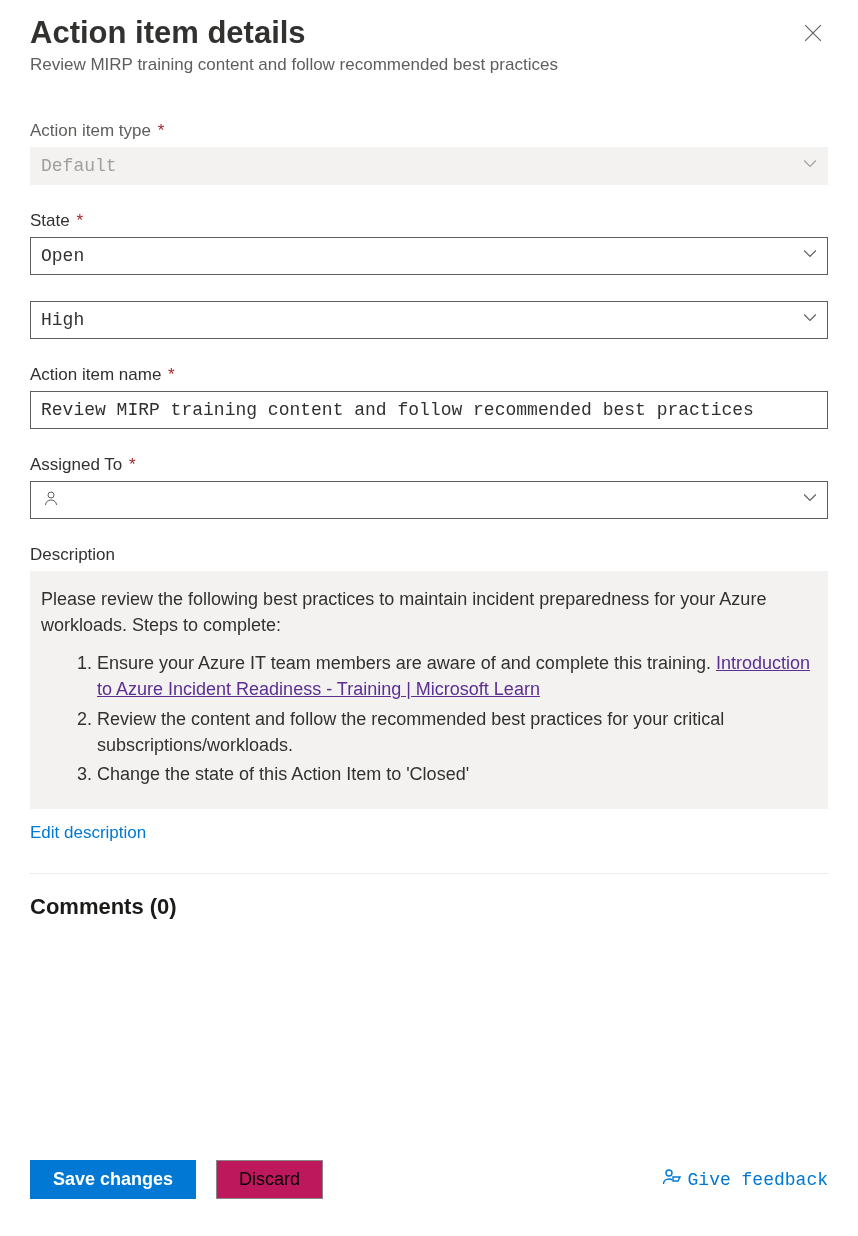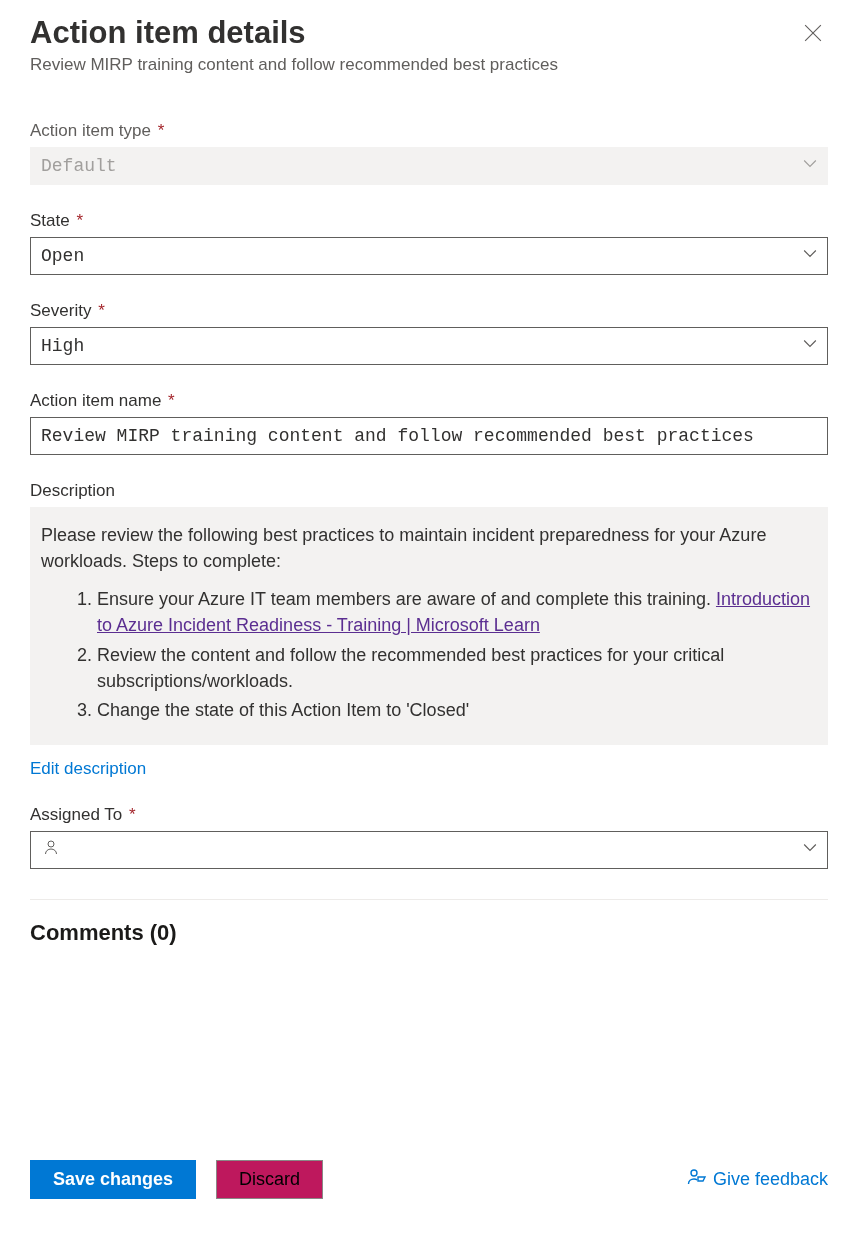--- a/index.html
+++ b/index.html
@@ -135,20 +135,21 @@
     font-weight: 600;
   }
   .feedback {
     margin-left: auto;
     color: #0078d4;
     font-size: 18px;
     display: inline-flex;
     align-items: center;
     gap: 6px;
     cursor: pointer;
+    font-family: Liberation Mono, monospace;
   }
   .feedback svg { stroke: #0078d4; }
   .content-scroll { flex: 1 1 auto; overflow: hidden; }
 </style>
 </head>
 <body>
 
 <div class="panel">
   <div class="content-scroll">
 
@@ -191,79 +192,75 @@
         <span>Open</span>
         <span class="chev">
           <svg width="14" height="14" viewBox="0 0 12 12" fill="none" stroke="currentColor" stroke-width="1">
               <polyline points="1,3 6,8 11,3"></polyline>
             </svg>
         </span>
       </div>
     </div>
 
     <div class="field">
-      <label class="field-label dark">
-        <span>Severity</span>
-        <span class="req">*</span>
-      </label>
       <div class="select">
         <span>High</span>
         <span class="chev">
           <svg width="14" height="14" viewBox="0 0 12 12" fill="none" stroke="currentColor" stroke-width="1">
               <polyline points="1,3 6,8 11,3"></polyline>
             </svg>
         </span>
       </div>
     </div>
 
     <div class="field">
       <label class="field-label dark">
         <span>Action item name</span>
         <span class="req">*</span>
       </label>
       <input class="textinput" value="Review MIRP training content and follow recommended best practices" style="">
+    </div>
+
+    <div class="field">
+      <label class="field-label dark">
+        <span>Assigned To</span>
+        <span class="req">*</span>
+      </label>
+      <div class="person-select">
+        <span style="display:flex;align-items:center;">
+          <span class="person-icon">
+            <svg width="16" height="16" viewBox="0 0 16 16" fill="none" stroke="currentColor" stroke-width="1">
+              <circle cx="8" cy="5" r="3"></circle>
+                <path d="M2.5 15c0-3 2.5-5 5.5-5s5.5 2 5.5 5"></path>
+            </svg>
+          </span>
+          <span></span>
+        </span>
+        <span class="chev">
+          <svg width="14" height="14" viewBox="0 0 12 12" fill="none" stroke="currentColor" stroke-width="1">
+              <polyline points="1,3 6,8 11,3"></polyline>
+            </svg>
+        </span>
+      </div>
     </div>
 
     <div class="field">
       <label class="field-label dark">Description</label>
       <div class="desc-box">
         <div>Please review the following best practices to maintain incident preparedness for your Azure workloads. Steps to complete:</div>
         <ol>
           <li>
             <span>Ensure your Azure IT team members are aware of and complete this training. </span>
             <a href="#">Introduction to Azure Incident Readiness - Training | Microsoft Learn</a>
           </li>
           <li>Review the content and follow the recommended best practices for your critical subscriptions/workloads.</li>
           <li>Change the state of this Action Item to 'Closed'</li>
         </ol>
       </div>
       <span class="edit-link">Edit description</span>
-    </div>
-
-    <div class="field">
-      <label class="field-label dark">
-        <span>Assigned To</span>
-        <span class="req">*</span>
-      </label>
-      <div class="person-select">
-        <span style="display:flex;align-items:center;">
-          <span class="person-icon">
-            <svg width="16" height="16" viewBox="0 0 16 16" fill="none" stroke="currentColor" stroke-width="1">
-              <circle cx="8" cy="5" r="3"></circle>
-                <path d="M2.5 15c0-3 2.5-5 5.5-5s5.5 2 5.5 5"></path>
-            </svg>
-          </span>
-          <span></span>
-        </span>
-        <span class="chev">
-          <svg width="14" height="14" viewBox="0 0 12 12" fill="none" stroke="currentColor" stroke-width="1">
-              <polyline points="1,3 6,8 11,3"></polyline>
-            </svg>
-        </span>
-      </div>
     </div>
 
     <hr class="divider">
 
     <h2 class="comments">Comments (0)</h2>
   </div>
 
   <div class="footer">
     <button class="btn primary">Save changes</button>
     <button class="btn">Discard</button>

